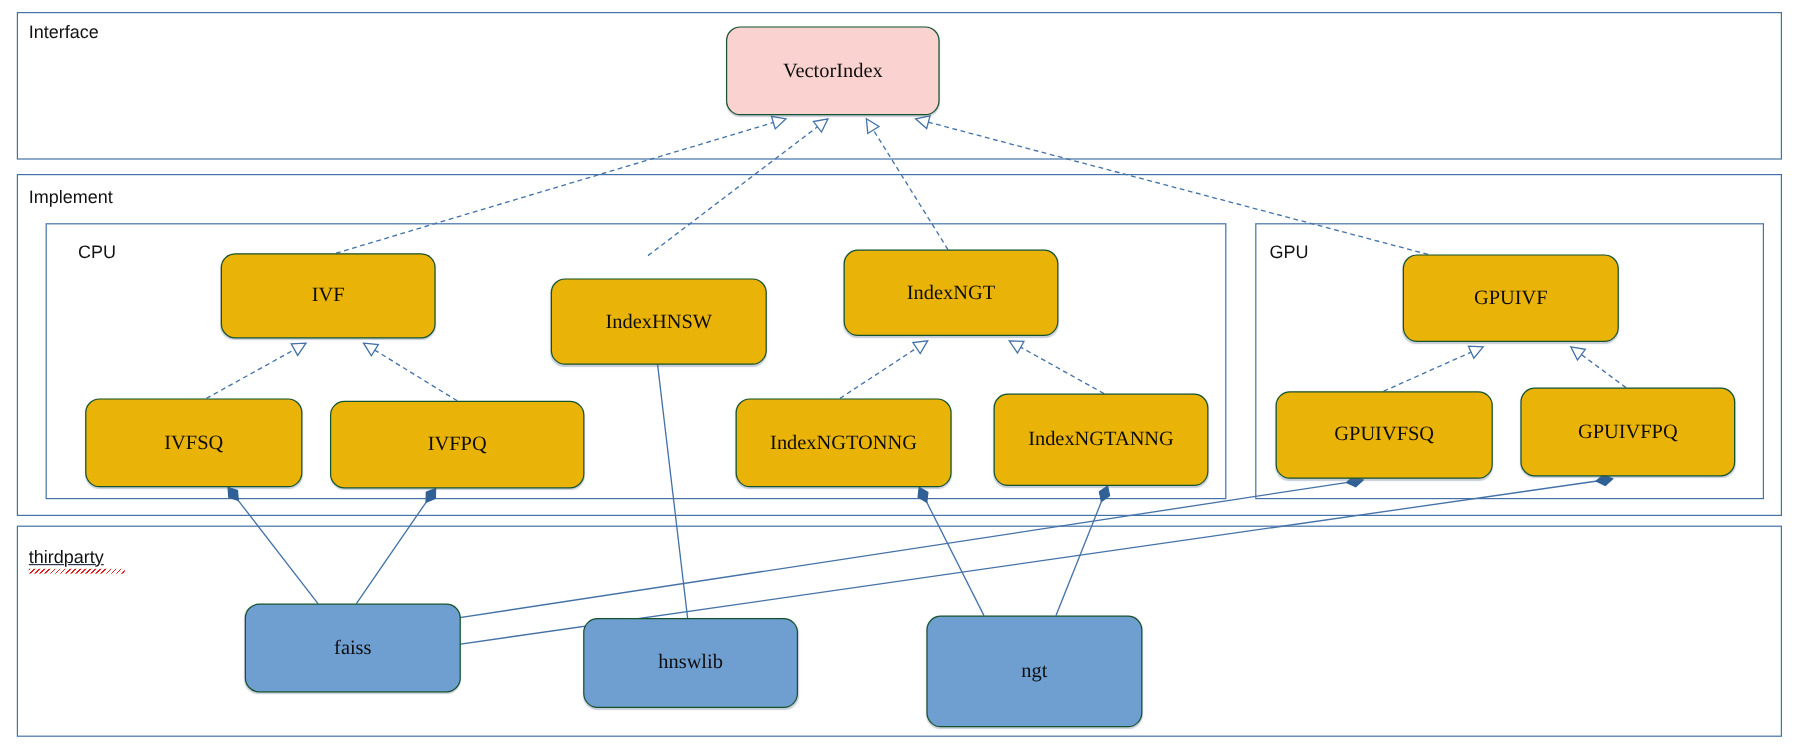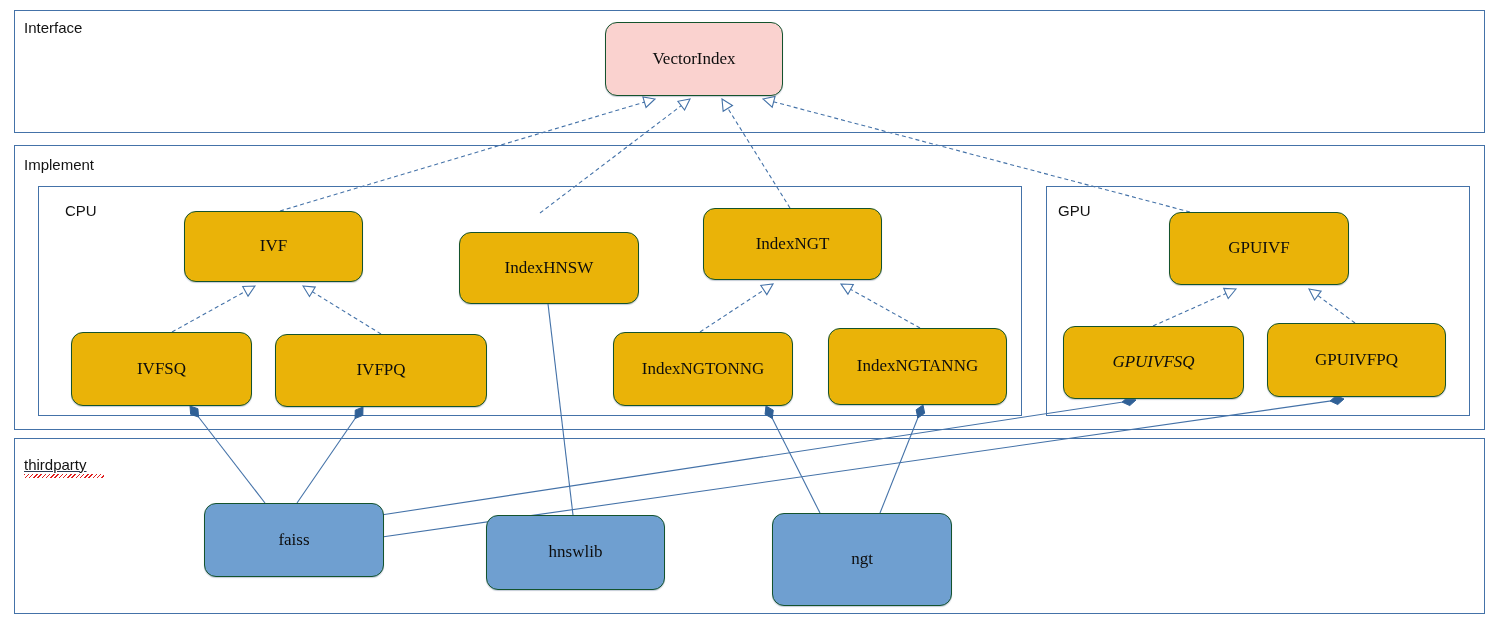--- a/index.html
+++ b/index.html
@@ -163,21 +163,21 @@
       </div>
       <div class="node impl" style="left: 275px; top: 334px; width: 212px; height: 73px;">
         <span>IVFPQ</span>
       </div>
       <div class="node impl" style="left: 613px; top: 332px; width: 180px; height: 74px;">
         <span>IndexNGTONNG</span>
       </div>
       <div class="node impl" style="left: 828px; top: 328px; width: 179px; height: 77px;">
         <span>IndexNGTANNG</span>
       </div>
-      <div class="node impl" style="left: 1063px; top: 326px; width: 181px; height: 73px; font-style: italic;">
+      <div class="node impl" style="left: 1063px; top: 326px; width: 181px; height: 73px;">
         <span>GPUIVFSQ</span>
       </div>
       <div class="node impl" style="left: 1267px; top: 323px; width: 179px; height: 74px;">
         <span>GPUIVFPQ</span>
       </div>
       <div class="node vendor" style="left: 204px; top: 503px; width: 180px; height: 74px;">
         <span>faiss</span>
       </div>
       <div class="node vendor" style="left: 486px; top: 515px; width: 179px; height: 75px;">
         <span>hnswlib</span>

